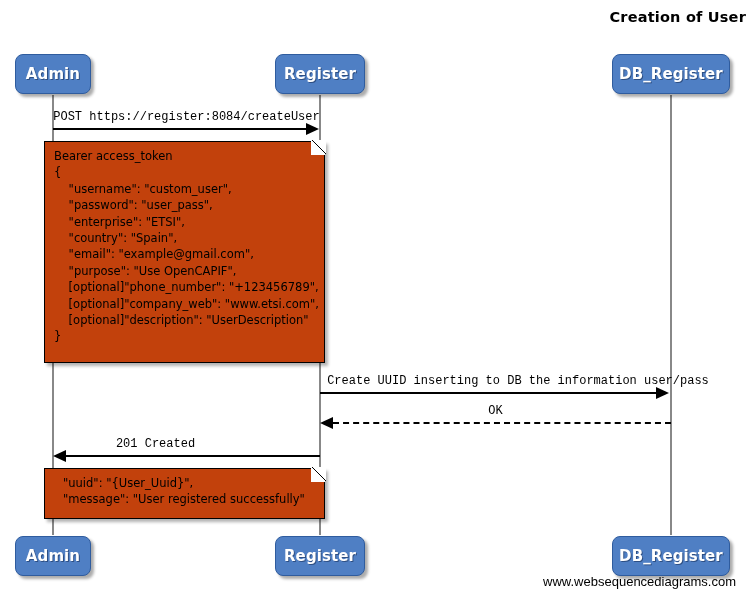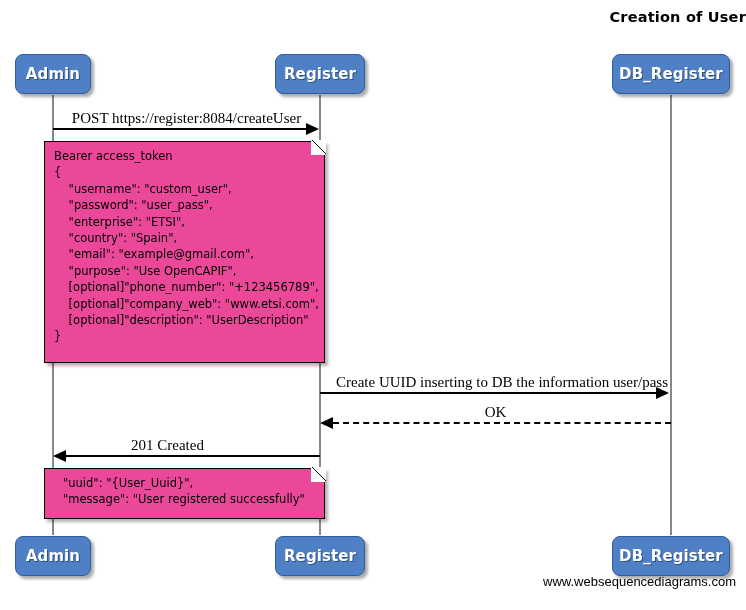--- a/index.html
+++ b/index.html
@@ -87,33 +87,33 @@
     border-bottom: 6px solid transparent;
     border-left: 13px solid #000000;
   }
   .arrow-head.left {
     border-top: 6px solid transparent;
     border-bottom: 6px solid transparent;
     border-right: 13px solid #000000;
   }
   .msg-label {
     position: absolute;
-    font-family: Liberation Serif, serif;
-    font-size: 15px;
+    font-family: Liberation Mono, monospace;
+    font-size: 12px;
     color: #000000;
     white-space: nowrap;
     text-align: center;
     z-index: 4;
   }
 
   
   .note {
     position: absolute;
     box-sizing: border-box;
-    background: #ec4899;
+    background: #c2410c;
     border: 1px solid #000000;
     box-shadow: 3px 3px 3px rgba(0,0,0,0.30);
     z-index: 8;
   }
   .note-fold {
     position: absolute;
     top: -1px;
     right: -1px;
     width: 13px;
     height: 13px;
@@ -207,29 +207,29 @@
     "enterprise": "ETSI",
     "country": "Spain",
     "email": "example@gmail.com",
     "purpose": "Use OpenCAPIF",
     [optional]"phone_number": "+123456789",
     [optional]"company_web": "www.etsi.com",
     [optional]"description": "UserDescription"
 }</div>
   </div>
 
-  <div class="msg-label" style="left:308px; top:374px; width:388px;text-align:center;">Create UUID inserting to DB the information user/pass</div>
+  <div class="msg-label" style="left:324px; top:374px; width:388px;text-align:center;">Create UUID inserting to DB the information user/pass</div>
   <div class="msg-line" style="left:320px; top:392px; width:337px;"></div>
   <div class="arrow-head right" style="left:656px; top:387px;"></div>
 
   <div class="msg-label" style="left:320px; top:404px; width:351px;">OK</div>
   <div class="msg-line dashed" style="left:333px; top:422px; width:338px;"></div>
   <div class="arrow-head left" style="left:320px; top:417px;"></div>
 
-  <div class="msg-label" style="left:60px; top:437px; width:215px;">201 Created</div>
+  <div class="msg-label" style="left:48px; top:437px; width:215px;">201 Created</div>
   <div class="msg-line" style="left:66px; top:455px; width:254px;"></div>
   <div class="arrow-head left" style="left:53px; top:450px;"></div>
 
   <div class="note" style="left:44px; top:468px; width:281px; height:51px;">
     <div class="note-corner-mask"></div>
     <div class="note-fold"></div>
     <div class="note-text" style="left:18px; top:6px;">"uuid": "{User_Uuid}",
 "message": "User registered successfully"</div>
   </div>
 

